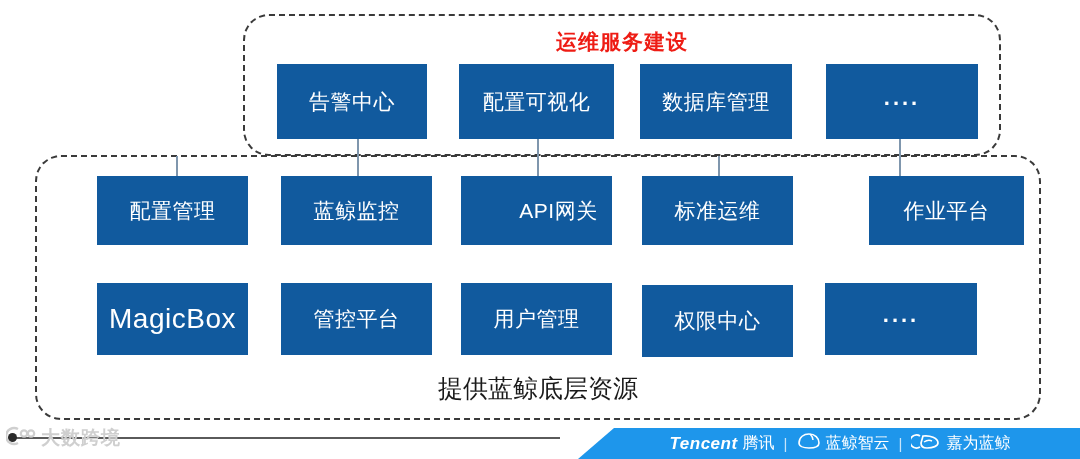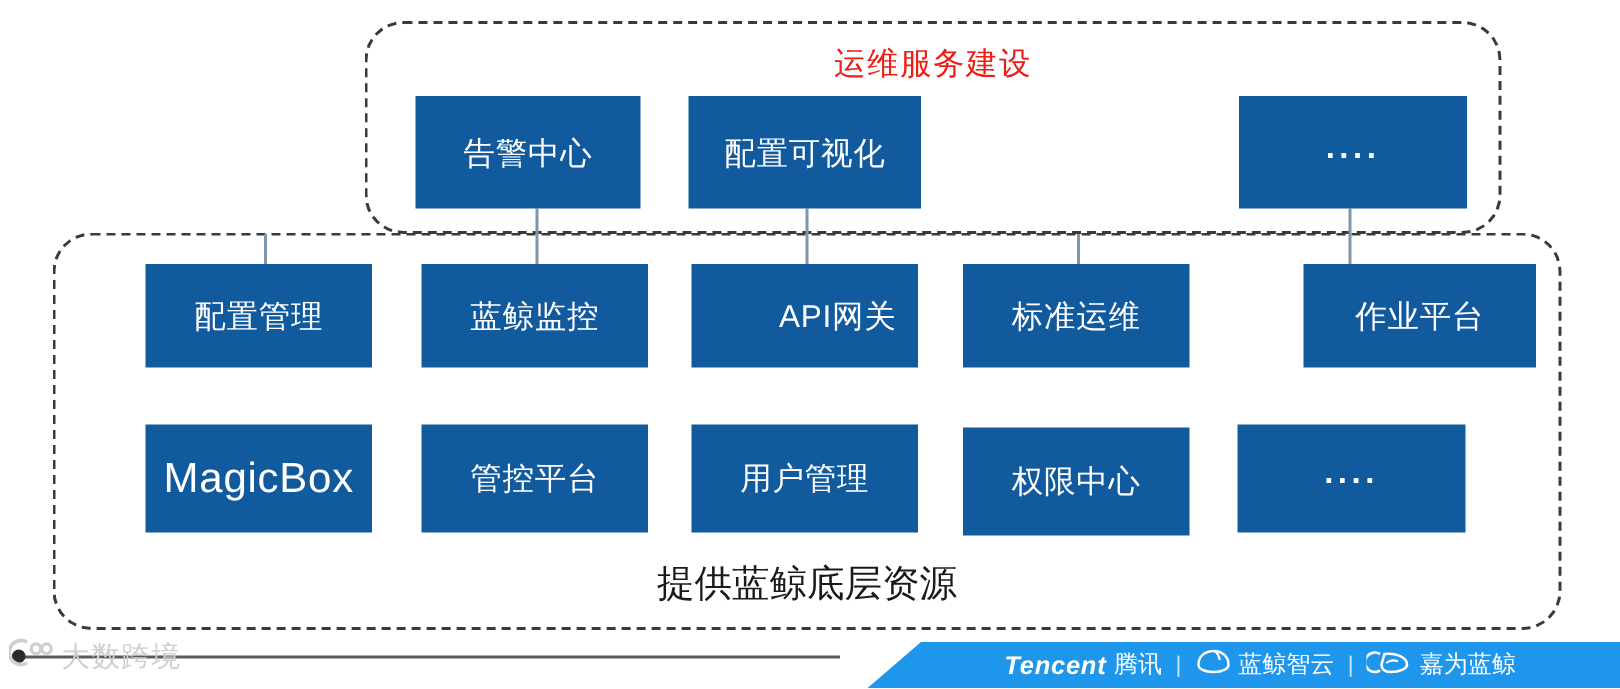--- a/index.html
+++ b/index.html
@@ -43,21 +43,21 @@
 
   
   .section-title {
     position: absolute;
     left: 243px;
     top: 28px;
     width: 758px;
     text-align: center;
     color: #ee1c14;
     font-size: 21px;
-    font-weight: normal;
+    font-weight: bold;
     letter-spacing: 1px;
     z-index: 6;
   }
 
   
   .tile {
     position: absolute;
     background: #115A9E;
     color: #ffffff;
     display: flex;
@@ -135,21 +135,21 @@
   
   #watermark {
     position: absolute;
     left: 6px;
     top: 425px;
     display: flex;
     align-items: center;
     gap: 5px;
     color: #cfcfcf;
     font-size: 19px;
-    font-weight: normal;
+    font-weight: bold;
     z-index: 9;
     letter-spacing: 1px;
   }
   #wm-rule {
     position: absolute;
     left: 12px;
     top: 437px;
     width: 548px;
     height: 2px;
     background: #5a5a5a;
@@ -181,20 +181,23 @@
   <div class="connector" style="left:357px; top:139px; height:38px;"></div>
   <div class="connector" style="left:537px; top:139px; height:38px;"></div>
   <div class="connector" style="left:718px; top:156px; height:21px;"></div>
   <div class="connector" style="left:899px; top:139px; height:38px;"></div>
 
   <div class="tile" style="left:277px; top:64px; width:150px; height:75px;">
     <span>告警中心</span>
   </div>
   <div class="tile" style="left:459px; top:64px; width:155px; height:75px;">
     <span>配置可视化</span>
+  </div>
+  <div class="tile" style="left:640px; top:64px; width:152px; height:75px;">
+    <span>数据库管理</span>
   </div>
   <div class="tile dots" style="left:826px; top:64px; width:152px; height:75px;">
     <span>....</span>
   </div>
 
   <div class="tile" style="left:97px; top:176px; width:151px; height:69px;">
     <span>配置管理</span>
   </div>
   <div class="tile" style="left:281px; top:176px; width:151px; height:69px;">
     <span>蓝鲸监控</span>

